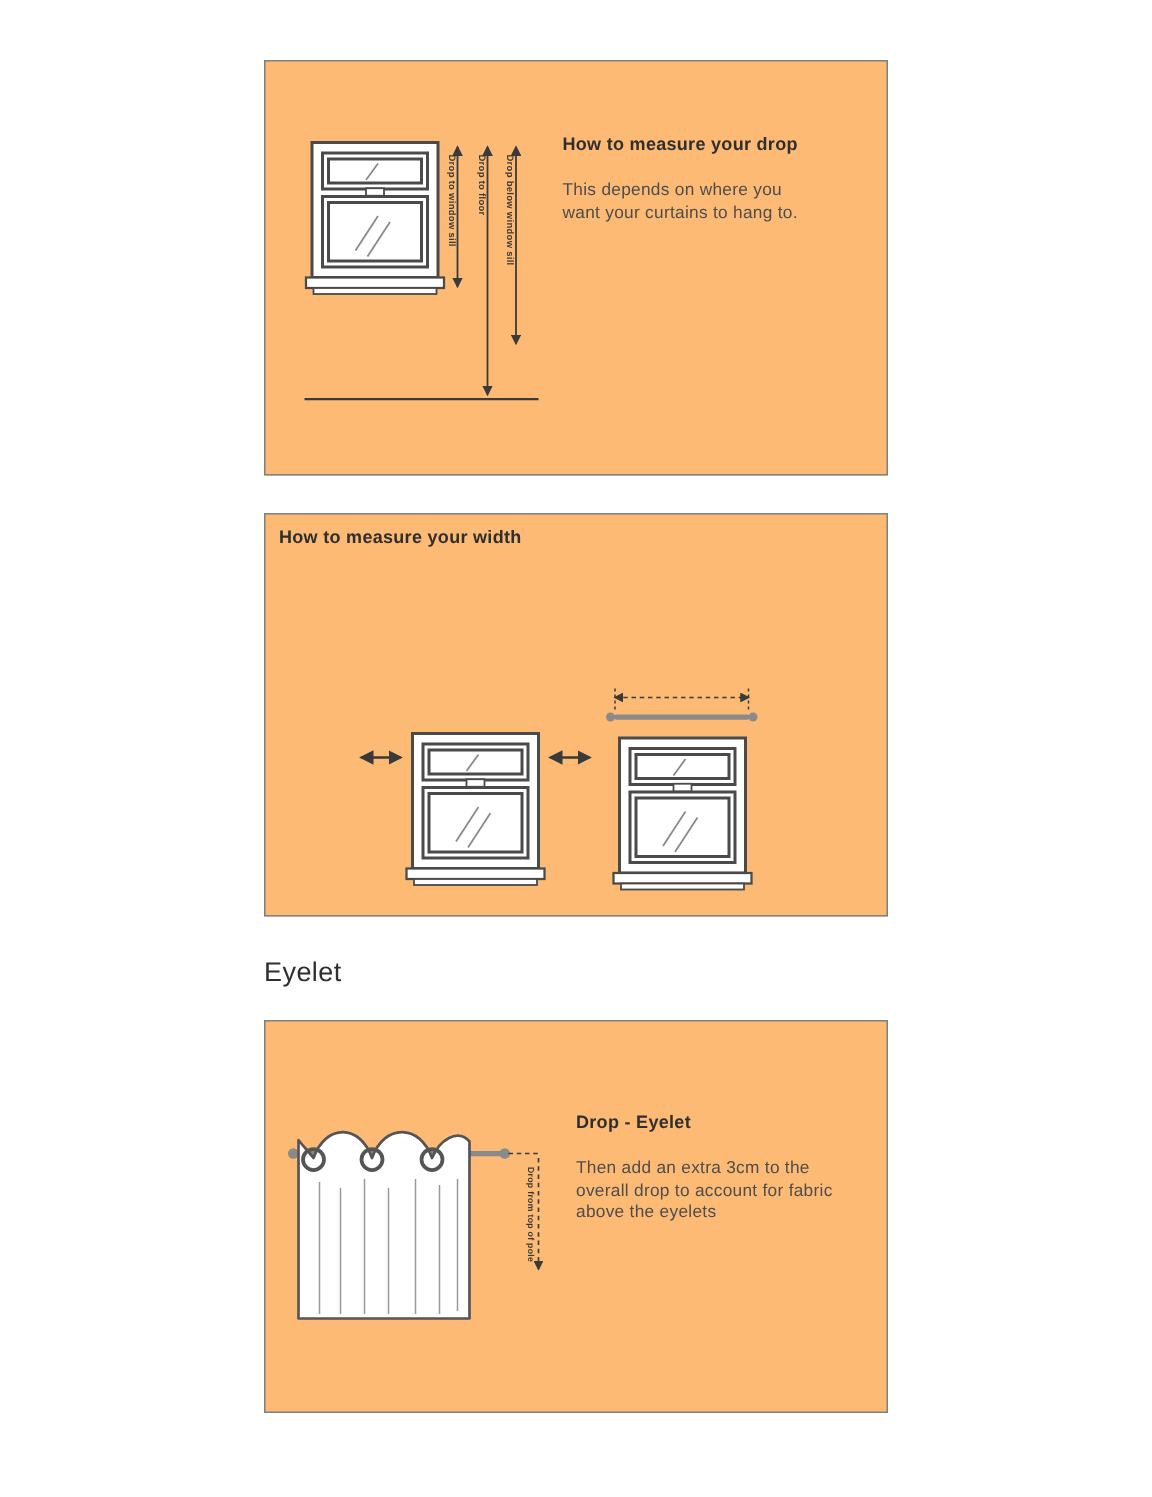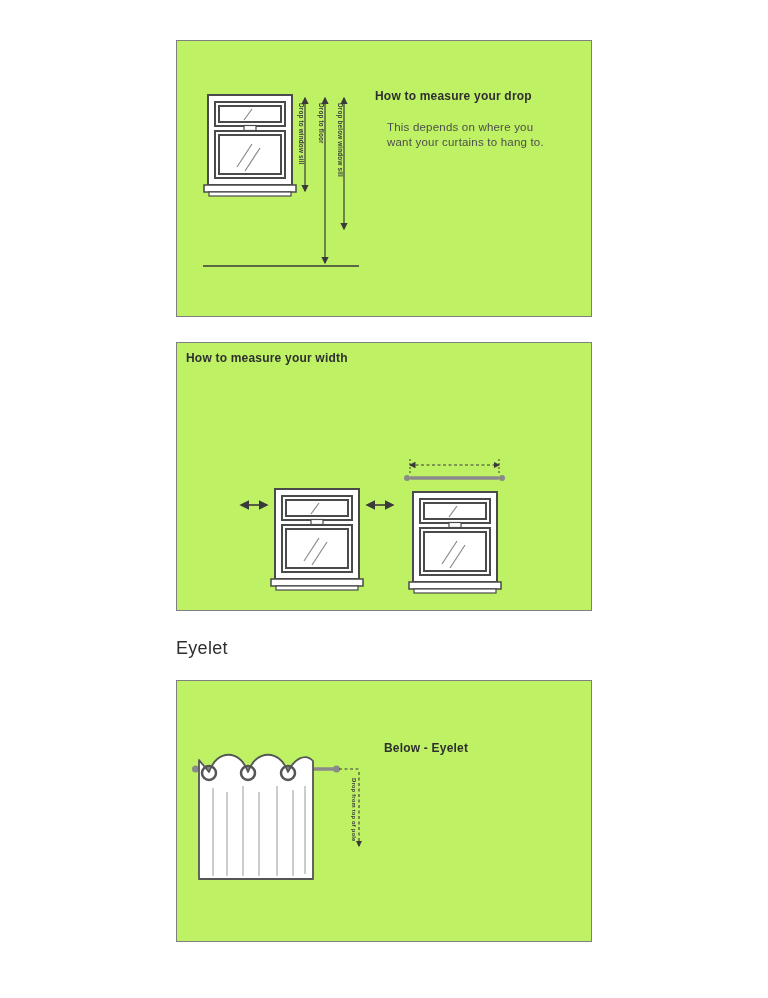--- a/index.html
+++ b/index.html
@@ -1,32 +1,32 @@
 <!DOCTYPE html>
 <html><head>
 <meta charset="utf-8">
 <style>
   html,body{margin:0;padding:0}
   body{width:768px;height:998px;position:relative;background:#ffffff;
        font-family:"Liberation Sans",sans-serif;overflow:hidden}
 
-  .panel{position:absolute;left:176px;width:414px;background:#bef264;border:1px solid #7f7f7f}
+  .panel{position:absolute;left:176px;width:414px;background:#fdba74;border:1px solid #7f7f7f}
   #panel-drop{top:40px;height:275px}
   #panel-width{top:342px;height:267px}
   #panel-eyelet{top:680px;height:260px}
 
   .illus{position:absolute;display:block}
   #drop-illus{left:24px;top:50px}
   #width-illus-left{left:60px;top:140px}
   #width-illus-right{left:225px;top:115px}
   #eyelet-illus{left:12px;top:55px}
 
   .panel-title{font-size:12px;font-weight:700;color:#2f2f2f;letter-spacing:.2px;margin:0}
   .body-text{font-size:11.5px;line-height:14.5px;color:#4d4d4d;letter-spacing:.2px;
-             white-space:pre-line;margin:12px}
+             white-space:pre-line;margin:0}
 
   #drop-text{position:absolute;left:198px;top:48px;width:184px}
   #drop-text .panel-title{margin-bottom:17px}
   #drop-text .intro{margin-bottom:13px}
 
   #width-text{padding:8px 10px 0 9px}
   #width-text .panel-title{margin-bottom:15px}
   #width-text .p1{margin-bottom:17px}
 
   #eyelet-text{position:absolute;left:207px;top:60px;width:200px}
@@ -194,17 +194,20 @@
 
       <g stroke="#3a3a3a">
         <line x1="150" y1="33" x2="170" y2="33" stroke-width="1" stroke-dasharray="3,2.5"></line>
         <line x1="170" y1="36" x2="170" y2="110" stroke-width="1.1" stroke-dasharray="3,2.5" marker-end="url(#ah4)"></line>
       </g>
 
       <text transform="rotate(90 163 42)" x="163" y="42" font-size="5.8" font-weight="bold" fill="#3a3a3a" letter-spacing="0.2">Drop from top of pole</text>
     </svg>
 
     <div id="eyelet-text">
-      <h3 class="panel-title">Below - Eyelet</h3>
+      <h3 class="panel-title">Drop - Eyelet</h3>
+      <p class="body-text">Then add an extra 3cm to the
+overall drop to account for fabric
+above the eyelets</p>
     </div>
   </section>
 
 </div>
 
 </body></html>

